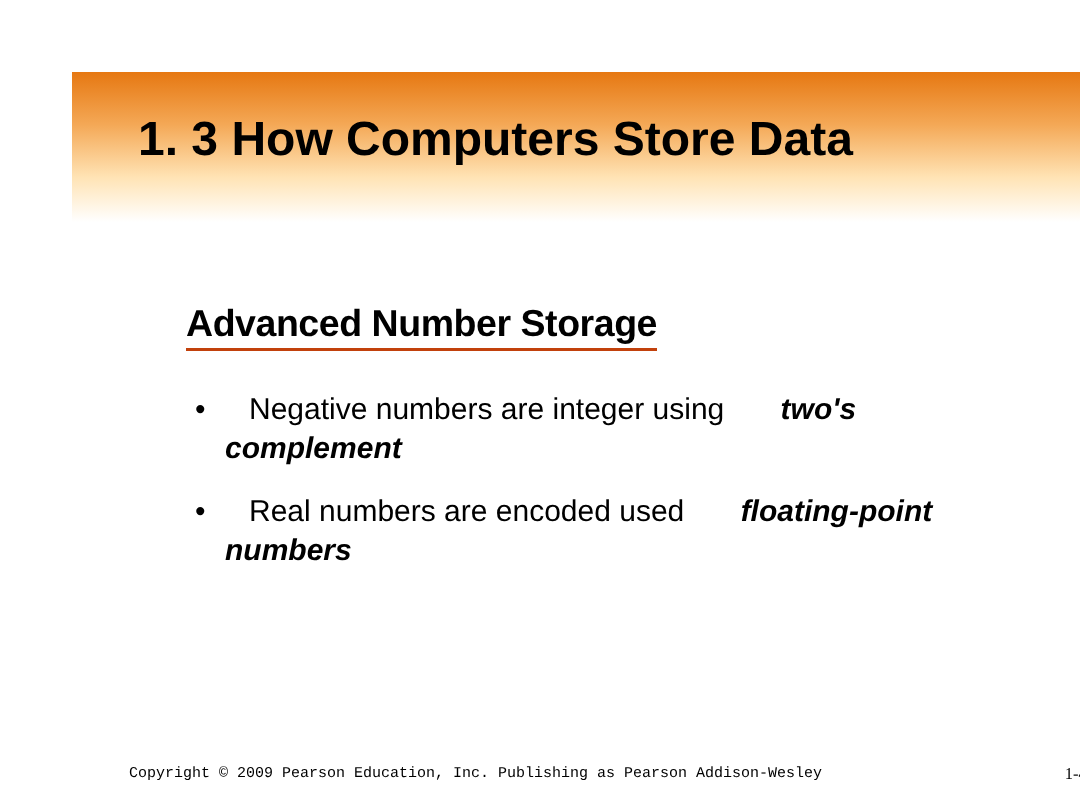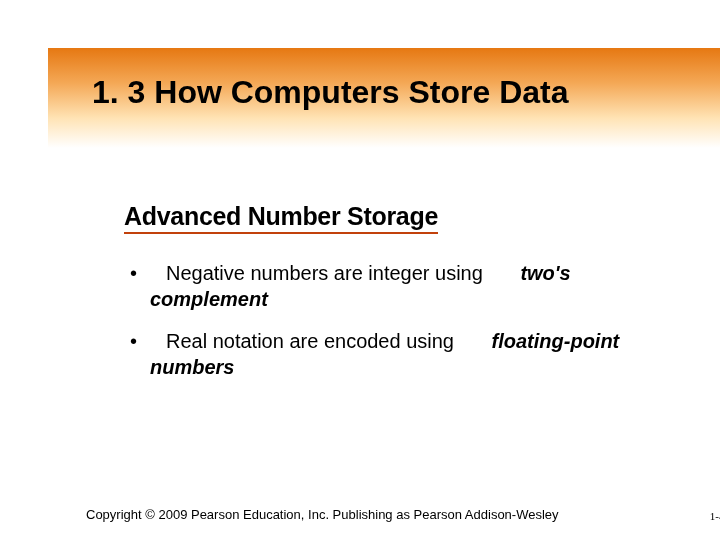--- a/index.html
+++ b/index.html
@@ -68,22 +68,22 @@
   .footer {
     position: absolute;
     bottom: 18px;
     left: 22px;
     width: 676px;
     display: flex;
     justify-content: space-between;
     align-items: flex-end;
   }
   .copyright {
-    font-family: Liberation Sans, sans-serif;
-    font-size: 13px;
+    font-family: Liberation Mono, monospace;
+    font-size: 10px;
     color: #000;
   }
   .pagenum {
     font-family: Georgia, "Times New Roman", serif;
     font-size: 11px;
     color: #000;
   }
 </style>
 </head>
 <body>
@@ -93,21 +93,21 @@
 <h1 class="slide-title">1. 3 How Computers Store Data</h1>
 
 <div class="content">
   <div class="subtitle">Advanced Number Storage</div>
 
   <div class="bullets">
     <div class="bullet">
       <span>Negative numbers are integer using </span><span class="term">two's complement</span><span></span>
     </div>
     <div class="bullet">
-      <span>Real notation are encoded using </span><span class="term">floating-point numbers</span><span></span>
+      <span>Real numbers are encoded used </span><span class="term">floating-point numbers</span><span></span>
     </div>
   </div>
 </div>
 
 <div class="footer">
   <div class="copyright">Copyright © 2009 Pearson Education, Inc. Publishing as Pearson Addison-Wesley</div>
   <div class="pagenum">1-44</div>
 </div>
 
 </body></html>

